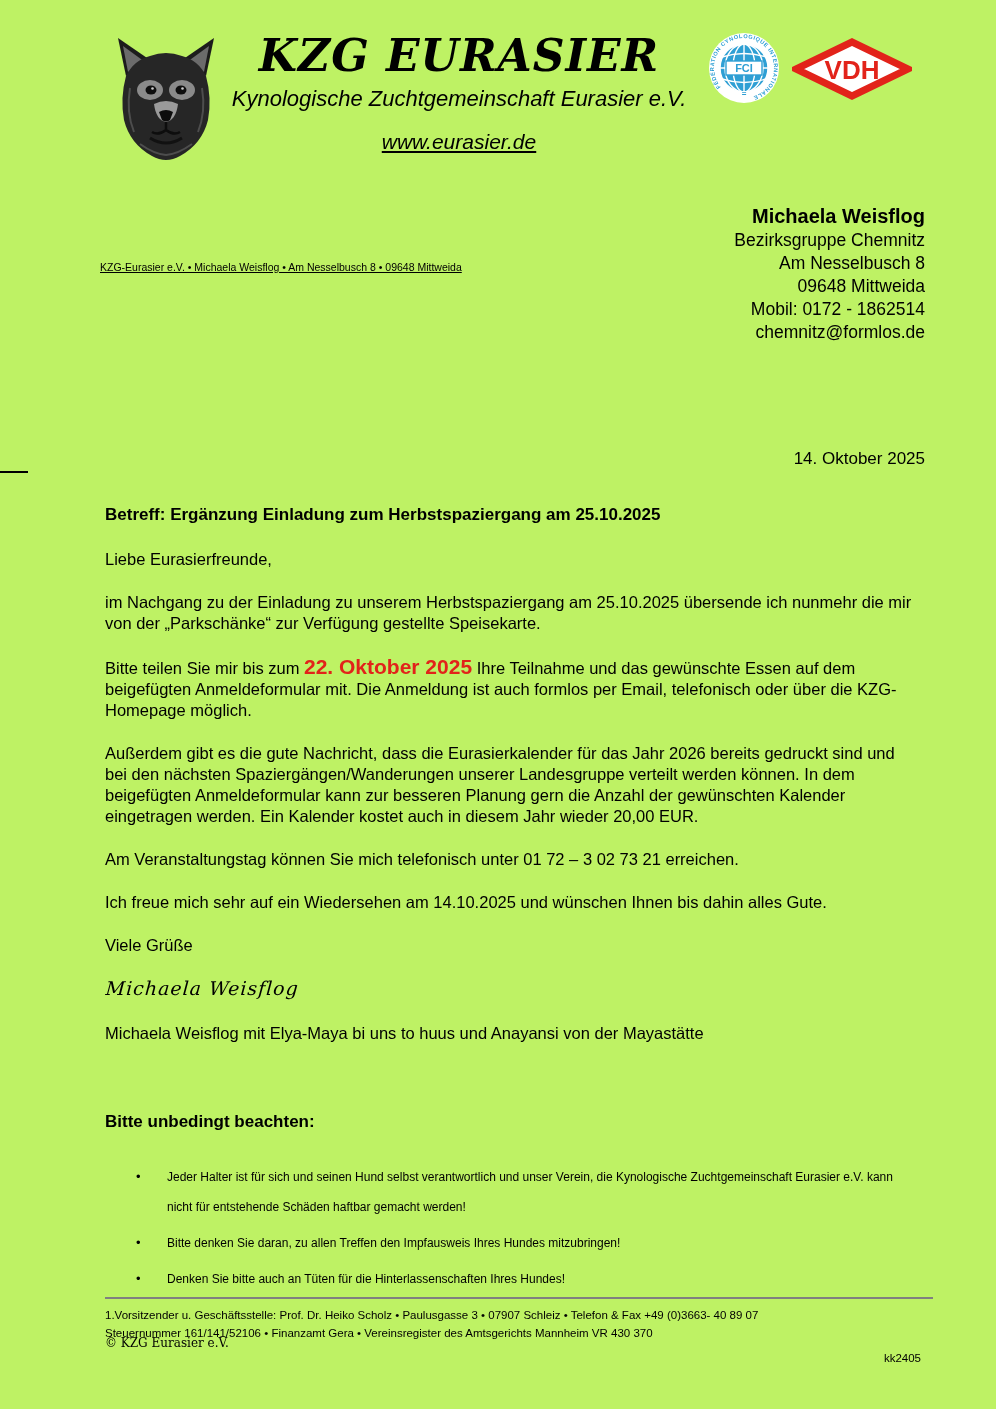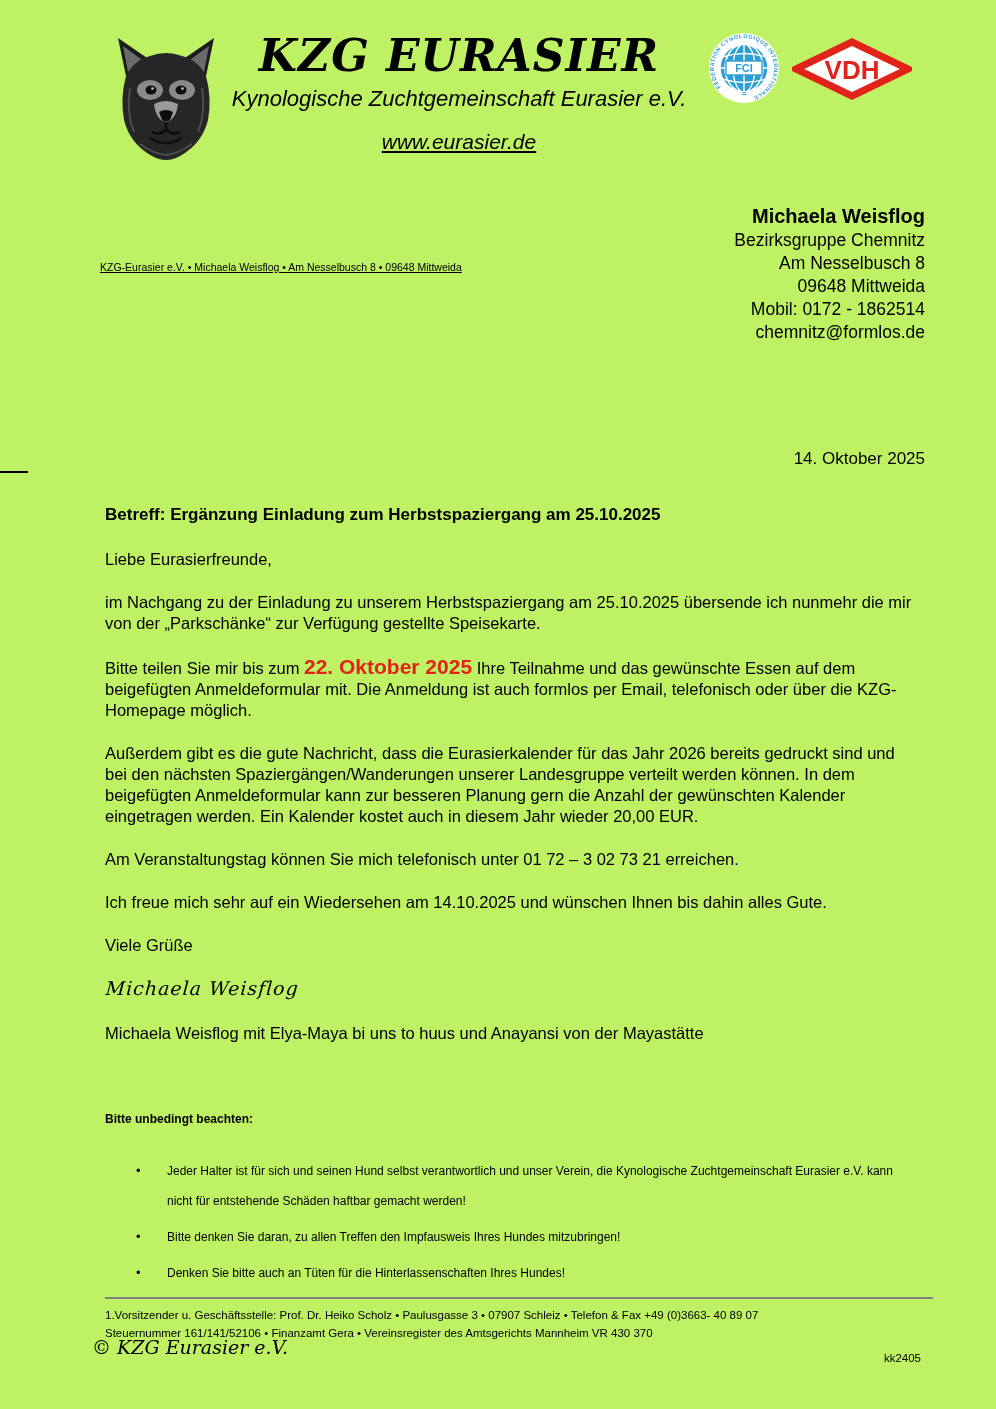--- a/index.html
+++ b/index.html
@@ -62,36 +62,36 @@
   .signature {
     font-family: "DejaVu Serif", serif;
     font-style: italic; font-size: 19px;
     letter-spacing: 1px;
     margin-bottom: 24px !important;
     transform: skewX(-4deg); transform-origin: left bottom;
   }
 
   
   .notes { position: absolute; left: 105px; top: 1112px; width: 812px; }
-  .notes-heading { font-weight: 700; font-size: 12px; }
+  .notes-heading { font-weight: 700; font-size: 17px; }
   .notes-list { list-style: none; margin-top: 30px; }
   .notes-list li {
     position: relative; padding-left: 62px; font-size: 12px;
     line-height: 30px; margin-bottom: 6px;
   }
   .notes-list li::before {
     content: "•"; position: absolute; left: 31px; top: 0; font-size: 13px;
   }
 
   
   .footer-rule { position: absolute; left: 105px; top: 1297px; width: 828px; height: 2px; background: #808080; }
   .footer-block { position: absolute; left: 105px; top: 1306px; width: 828px; text-align: left; font-size: 11.5px; line-height: 18px; }
   .footer-copyright {
-    position: absolute; left: 92px; top: 1336px;
-    font-family: "DejaVu Serif", serif; font-size: 19px; font-style: italic;
+    position: absolute; left: 105px; top: 1336px;
+    font-family: "DejaVu Serif", serif; font-size: 12px;
   }
   .footer-code { position: absolute; right: 75px; top: 1352px; font-size: 11.5px; }
 </style>
 </head>
 <body>
 
 <div class="page">
 
   <div class="dog-logo">
     <svg viewBox="0 0 120 136" width="120" height="136">

